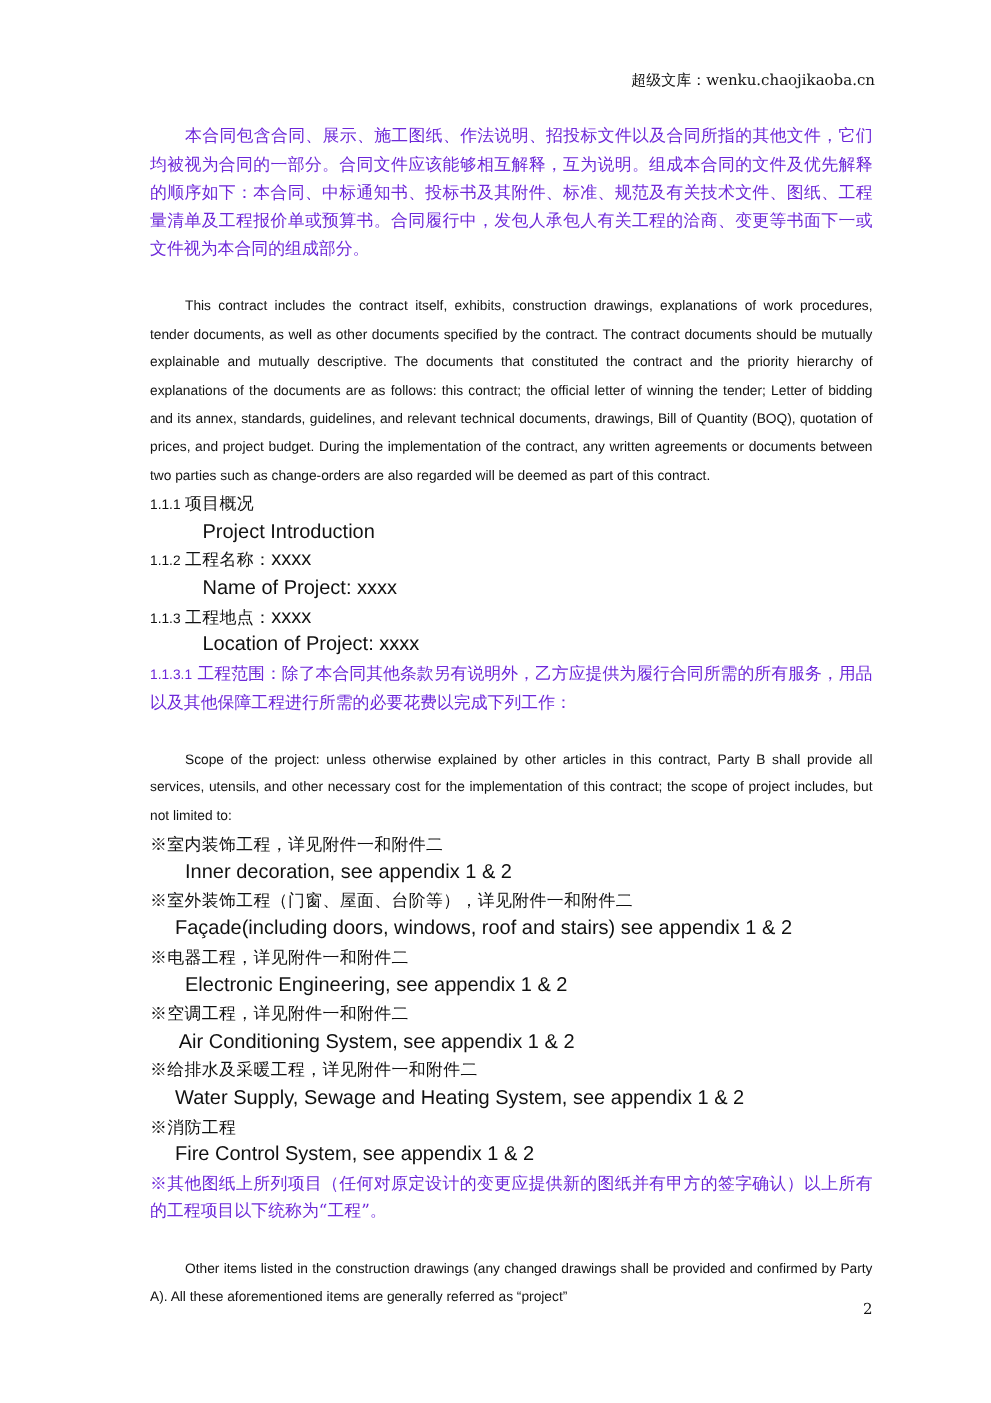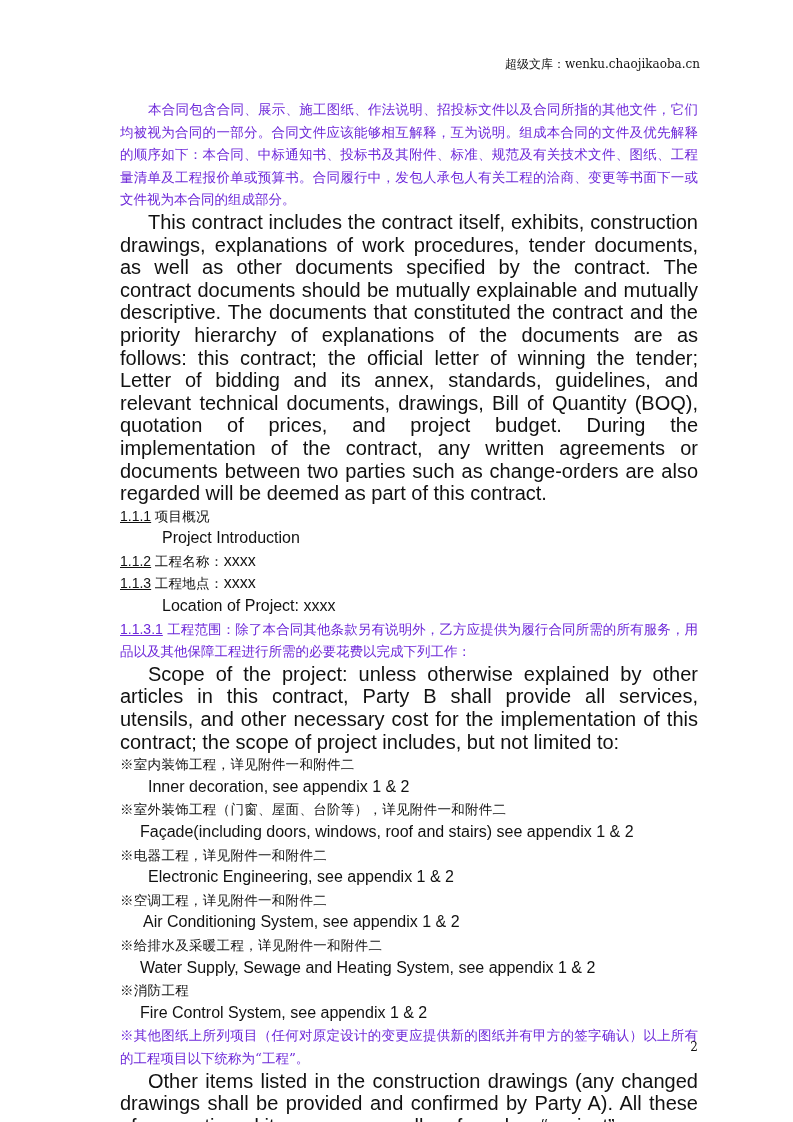--- a/index.html
+++ b/index.html
@@ -11,27 +11,27 @@
     font-size: 12px; color: #111; margin-left: 12px;
   }
   .content { position: absolute; left: 120px; top: 98px; width: 578px; }
   .line {
     font-size: 14px; line-height: 22.6px; height: 22.6px; white-space: nowrap;
     color: #111;
   }
   .zh { font-family: "DejaVu Serif", "Liberation Serif", serif; font-size: 13.5px; letter-spacing: 0.3px; }
   .en { font-family: "Liberation Sans", "DejaVu Sans", sans-serif; font-size: 16px; }
   .para-zh { font-family: "DejaVu Serif", "Liberation Serif", serif; font-size: 13.5px; line-height: 22.6px; text-align: justify; color: #6d28d9; }
-  .para-en { font-family: "Liberation Sans", "DejaVu Sans", sans-serif; font-size: 20px; line-height: 22.6px; text-align: justify; color: #111; }
+  .para-en { font-family: "Liberation Sans", "DejaVu Sans", sans-serif; font-size: 11px; line-height: 22.6px; text-align: justify; color: #111; margin-top: 23px; }
   .indent2 { text-indent: 28px; }
   .ind-a { padding-left: 42px; }
   .ind-b { padding-left: 28px; }
   .ind-c { padding-left: 23px; }
   .ind-d { padding-left: 20px; }
-  .num { font-family: "Liberation Sans", "DejaVu Sans", sans-serif; font-size: 14px; text-decoration: underline; }
+  .num { font-family: "Liberation Sans", "DejaVu Sans", sans-serif; font-size: 11px; }
   .pageno {
     position: absolute; right: 95px; top: 1040px;
     font-family: "DejaVu Serif", "Liberation Serif", serif; font-size: 12px; color: #111;
   }
 </style>
 </head>
 <body>
 
 <div class="page">
 
@@ -46,20 +46,21 @@
     <div class="line">
       <span class="num">1.1.1</span>
       <span class="zh">项目概况</span>
     </div>
     <div class="line en ind-a">Project Introduction</div>
 
     <div class="line">
       <span class="num">1.1.2</span>
       <span class="zh">工程名称：</span><span class="en">xxxx</span>
     </div>
+    <div class="line en ind-a">Name of Project: xxxx</div>
 
     <div class="line">
       <span class="num">1.1.3</span>
       <span class="zh">工程地点：</span><span class="en">xxxx</span>
     </div>
     <div class="line en ind-a">Location of Project: xxxx</div>
 
     <div class="para-zh">
       <span class="num">1.1.3.1</span>
       <span>工程范围：除了本合同其他条款另有说明外，乙方应提供为履行合同所需的所有服务，用品以及其他保障工程进行所需的必要花费以完成下列工作：</span>

